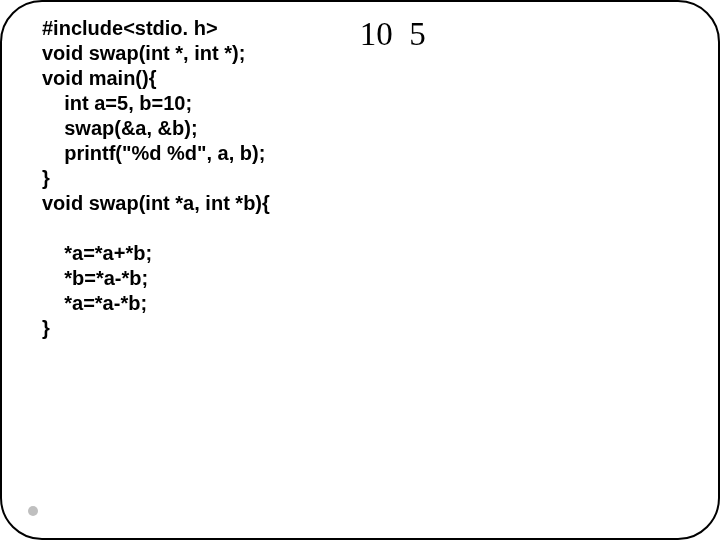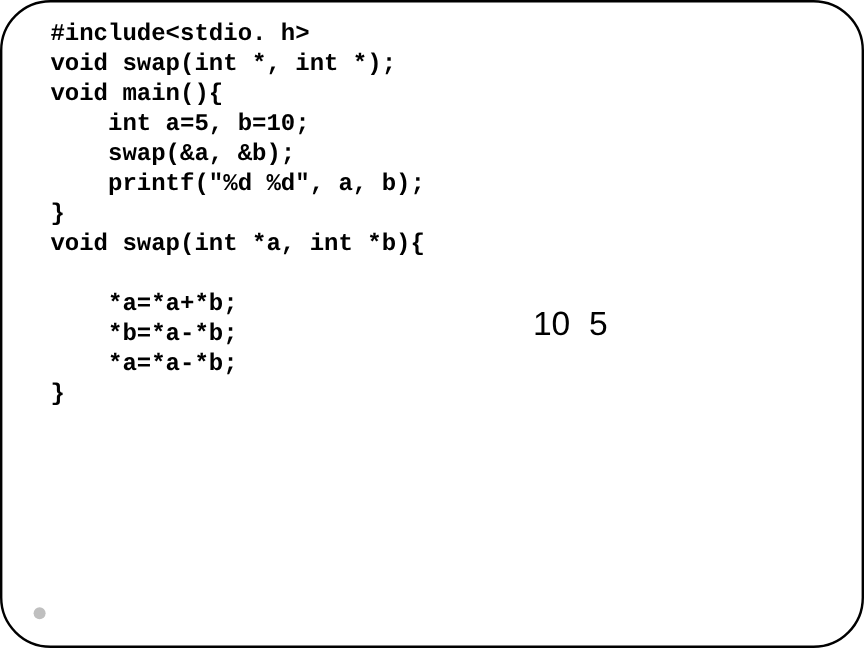--- a/index.html
+++ b/index.html
@@ -28,34 +28,33 @@
     border-bottom: 3px solid #d90000;
     padding: 4px 2px 8px 6px;
     margin: 0 0 16px 0;
   }
   .body {
     display: flex;
     flex-direction: row;
     padding-left: 22px;
   }
   .code {
-    font-family: Liberation Mono, monospace;
+    font-family: Liberation Sans, sans-serif;
     font-weight: 700;
     font-size: 20px;
     line-height: 1.25;
     color: #000;
     white-space: pre;
     flex: 0 0 auto;
   }
   .output {
-    font-family: Liberation Sans, sans-serif;
-    font-size: 28px;
+    font-family: Liberation Serif, serif;
+    font-size: 33px;
     color: #000;
     align-self: flex-start;
-    margin-top: 238px;
     margin-left: 90px;
     white-space: pre;
   }
   .dot {
     position: absolute;
     left: 26px;
     bottom: 22px;
     width: 10px;
     height: 10px;
     border-radius: 50%;

